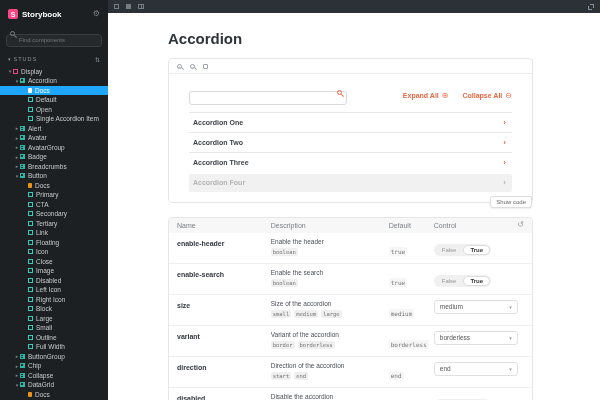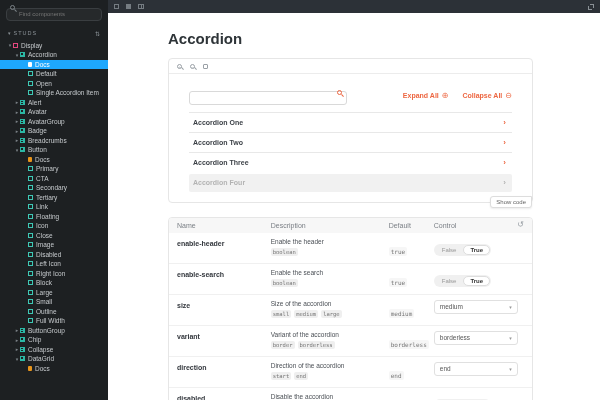--- a/index.html
+++ b/index.html
@@ -88,20 +88,25 @@
   .toggle { display:inline-flex; background:#f0f0f0; border-radius:20px; padding:1px; }
   .toggle span { font-size:6px; color:#999; padding:2px 7px; border-radius:20px; cursor:pointer; }
   .toggle span.active { background:#fff; border:1px solid #ddd; color:#333; font-weight:bold; padding:1px 6px; }
   .select { width:84px; height:14px; border:1px solid #e0e0e0; border-radius:3px; background:#fff; display:flex; align-items:center; justify-content:space-between; padding:0 5px; font-size:6.5px; color:#555; cursor:pointer; }
   .select .sel-caret { color:#999; font-size:5px; }
 </style>
 </head>
 <body>
 
 <div class="sidebar">
+  <div class="brand-row">
+    <div class="logo">S</div>
+    <div class="brand-name">Storybook</div>
+    <div class="gear">⚙</div>
+  </div>
   <div class="side-search">
     <span class="mag"></span>
     <input placeholder="Find components" style="">
   </div>
   <div class="section-row">
     <span class="section-caret">▾</span>
     <span class="section-label">STUDS</span>
     <span class="section-sort">⇅</span>
   </div>
   <div class="tree" id="tree">

